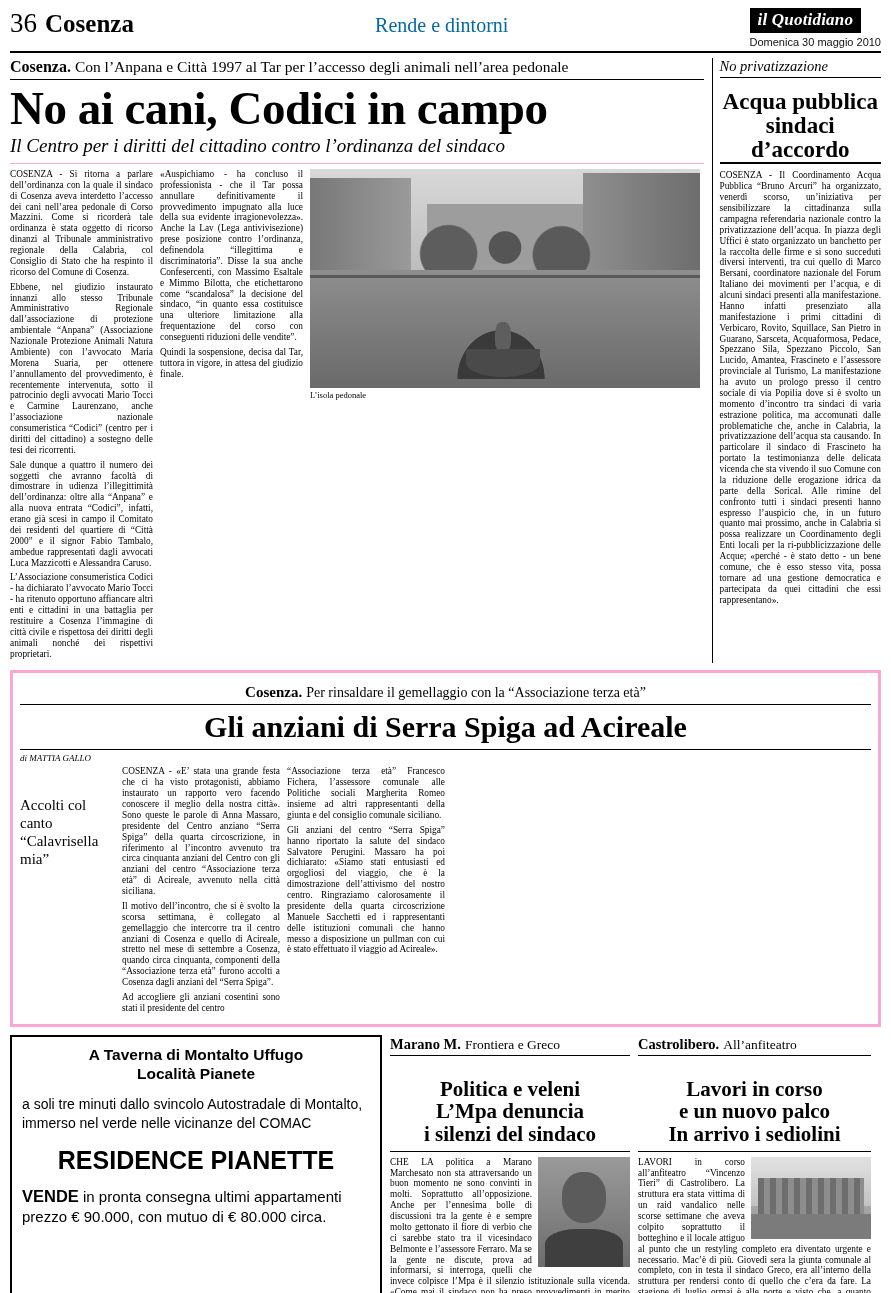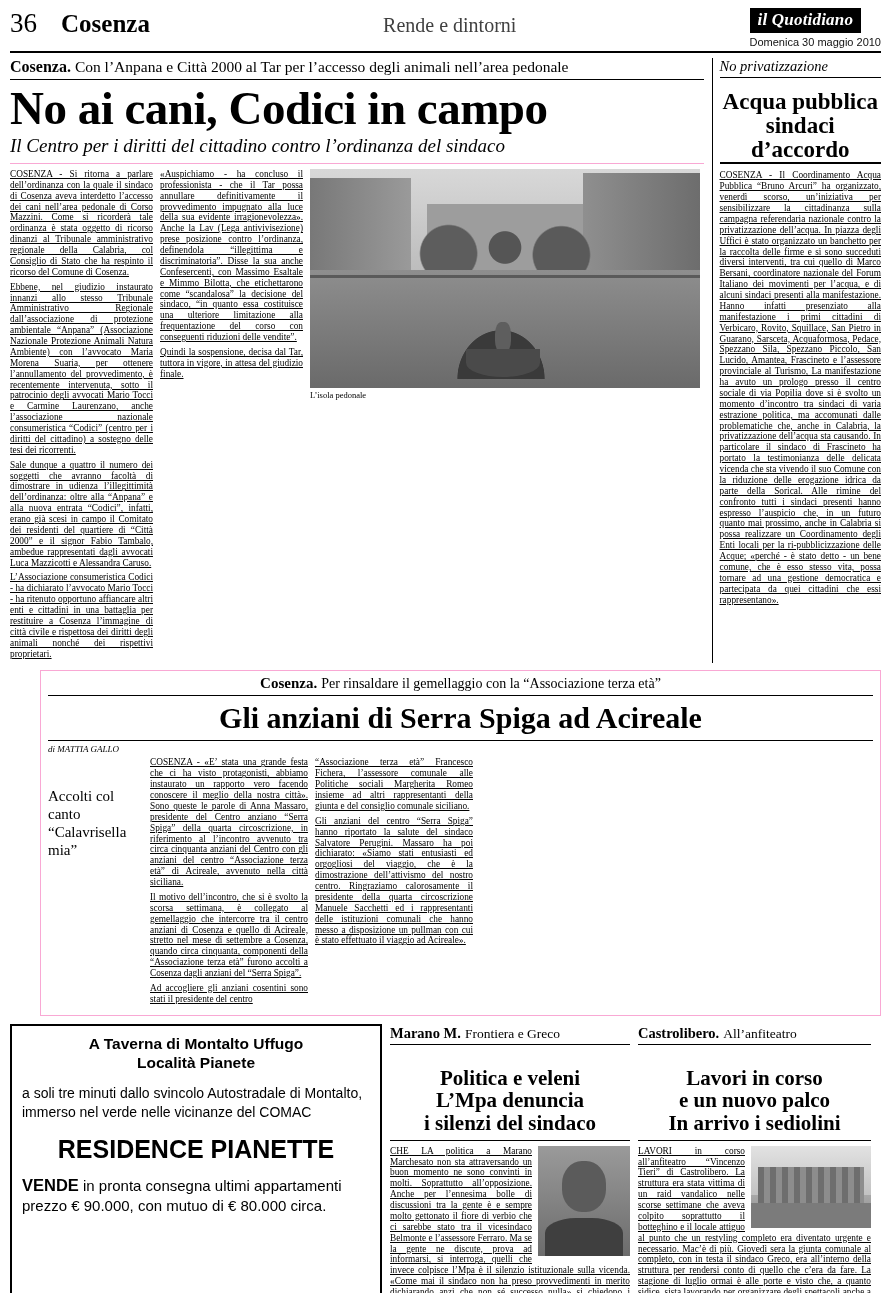--- a/index.html
+++ b/index.html
@@ -2,43 +2,43 @@
 <html><head>
 <meta charset="utf-8">
 <style>
   html,body{margin:0;padding:0;background:#fff;}
   body{width:891px;height:1293px;font-family:"Liberation Serif",serif;color:#000;overflow:hidden;}
   .page{position:relative;width:891px;height:1293px;padding:0;box-sizing:border-box;}
   .inner{position:absolute;left:10px;top:8px;width:871px;height:1277px;}
 
   
   .masthead{display:flex;align-items:flex-start;justify-content:space-between;border-bottom:2px solid #000;padding-bottom:3px;}
-  .mh-left{display:flex;align-items:baseline;gap:24px;}
+  .mh-left{display:flex;align-items:baseline;gap:8px;}
   .mh-pagenum{font-size:27px;font-weight:400;font-family:"Liberation Serif",serif;}
   .mh-section{font-size:25px;font-weight:bold;font-family:"Liberation Serif",serif;}
-  .mh-center{font-size:20px;font-family:"Liberation Serif",serif;color:#404040;padding-top:6px;}
+  .mh-center{font-size:20px;font-family:"Liberation Serif",serif;color:#0369a1;padding-top:6px;}
   .mh-right{text-align:left;}
   .mh-logo{background:#000;color:#fff;font-style:italic;font-weight:bold;font-size:17px;padding:2px 8px 3px 8px;display:inline-block;letter-spacing:.2px;font-family:"Liberation Serif",serif;}
   .mh-date{font-size:11px;margin-top:3px;font-family:"Liberation Sans",sans-serif;color:#111;}
 
   
   .top{display:flex;margin-top:5px;}
   .left-col{width:700px;}
   .right-col{width:163px;margin-left:8px;border-left:1px solid #000;padding-left:7px;}
 
   .kicker{border-bottom:1px solid #000;padding-bottom:3px;margin-bottom:2px;}
   .kicker .b{font-weight:bold;font-size:16px;}
   .kicker .t{font-size:15.5px;}
   h1.headline{font-size:47px;font-weight:bold;line-height:1.02;margin:5px 0 2px 0;letter-spacing:-.5px;}
   .subhead{font-size:19px;font-style:italic;margin:2px 0 5px 0;border-bottom:1px solid #f9a8d4;padding-bottom:6px;}
 
   .rc-title{font-size:14.5px;font-style:italic;border-bottom:1px solid #000;padding-bottom:2px;margin-bottom:3px;}
   .rc-head{font-size:23px;font-weight:bold;text-align:center;line-height:1.05;margin:12px 0 6px 0;border-bottom:2px solid #000;}
 
-  .body-text{font-size:9.3px;line-height:1.17;text-align:justify;hyphens:auto;text-decoration:underline;}
+  .body-text{font-size:9.3px;line-height:1.17;text-align:justify;hyphens:auto;}
   .body-text p{margin:0 0 4px 0;text-indent:0;}
 
   .art1{display:flex;gap:7px;margin-top:4px;}
   .col-a{width:143px;}
   .col-b{width:143px;}
   .photo-wrap{width:390px;}
   .photo{width:390px;height:219px;background:#6f6f6f;position:relative;overflow:hidden;}
   .cap{font-size:8.5px;margin-top:2px;}
 
   
@@ -47,21 +47,21 @@
   .bldgR{position:absolute;right:0;top:2%;width:30%;height:52%;background:linear-gradient(270deg,#6d6d6d,#8f8f8f);}
   .bldgC{position:absolute;left:30%;top:16%;width:40%;height:32%;background:#9d9d9d;}
   .road{position:absolute;left:0;bottom:0;width:100%;height:54%;background:linear-gradient(#8e8e8e,#6a6a6a);}
   .kerb{position:absolute;left:0;bottom:50%;width:100%;height:3px;background:#5a5a5a;}
   .trees{position:absolute;left:26%;top:22%;width:48%;height:28%;background:radial-gradient(circle at 20% 60%,#5d5d5d 0 18%,transparent 19%),radial-gradient(circle at 50% 50%,#555 0 16%,transparent 17%),radial-gradient(circle at 80% 62%,#5a5a5a 0 18%,transparent 19%);}
   .planter{position:absolute;left:36%;bottom:4%;width:26%;height:26%;background:radial-gradient(ellipse at 50% 100%,#3a3a3a 0 60%,transparent 61%);}
   .bowl{position:absolute;left:40%;bottom:5%;width:19%;height:13%;background:#4a4a4a;border-radius:0 0 50% 50%;}
   .stem{position:absolute;left:47.5%;bottom:16%;width:4%;height:14%;background:#5e5e5e;border-radius:40%;}
 
   
-  .art2{margin-top:7px;border:1px solid #f9a8d4;padding:3px 7px 6px 7px;margin-left:30px;}
+  .art2{margin-top:7px;border:3px solid #f9a8d4;padding:10px 7px 6px 7px;}
   .a2-kick{border-bottom:1px solid #000;padding-bottom:3px;text-align:center;}
   .a2-kick .b{font-weight:bold;font-size:15px;}
   .a2-kick .t{font-size:14px;}
   .a2-head{font-size:30px;font-weight:bold;text-align:center;margin:5px 0 3px 0;border-bottom:1px solid #000;padding-bottom:5px;}
   .a2-byline{font-size:9px;font-style:italic;font-weight:normal;margin:3px 0 3px 0;}
   .a2-cols{display:flex;gap:7px;}
   .a2-c{width:158px;}
   .a2-pull{width:95px;font-size:15px;line-height:1.2;padding-top:30px;}
 
   
@@ -103,21 +103,21 @@
       <div class="mh-logo">il Quotidiano</div>
       <div class="mh-date">Domenica 30 maggio 2010</div>
     </div>
   </div>
 
   <div class="top">
 
     <div class="left-col">
       <div class="kicker">
         <span class="b">Cosenza.</span>
-        <span class="t">Con l’Anpana e Città 2000 al Tar per l’accesso degli animali nell’area pedonale</span>
+        <span class="t">Con l’Anpana e Città 1997 al Tar per l’accesso degli animali nell’area pedonale</span>
       </div>
       <h1 class="headline">No ai cani, Codici in campo</h1>
       <div class="subhead">Il Centro per i diritti del cittadino contro l’ordinanza del sindaco</div>
 
       <div class="art1">
         <div class="col-a body-text">
           <p>COSENZA - Si ritorna a parlare dell’ordinanza con la quale il sindaco di Cosenza aveva interdetto l’accesso dei cani nell’area pedonale di Corso Mazzini. Come si ricorderà tale ordinanza è stata oggetto di ricorso dinanzi al Tribunale amministrativo regionale della Calabria, col Consiglio di Stato che ha respinto il ricorso del Comune di Cosenza.</p>
           <p>Ebbene, nel giudizio instaurato innanzi allo stesso Tribunale Amministrativo Regionale dall’associazione di protezione ambientale “Anpana” (Associazione Nazionale Protezione Animali Natura Ambiente) con l’avvocato Maria Morena Suaria, per ottenere l’annullamento del provvedimento, è recentemente intervenuta, sotto il patrocinio degli avvocati Mario Tocci e Carmine Laurenzano, anche l’associazione nazionale consumeristica “Codici” (centro per i diritti del cittadino) a sostegno delle tesi dei ricorrenti.</p>
           <p>Sale dunque a quattro il numero dei soggetti che avranno facoltà di dimostrare in udienza l’illegittimità dell’ordinanza: oltre alla “Anpana” e alla nuova entrata “Codici”, infatti, erano già scesi in campo il Comitato dei residenti del quartiere di “Città 2000” e il signor Fabio Tambalo, ambedue rappresentati dagli avvocati Luca Mazzicotti e Alessandra Caruso.</p>
           <p>L’Associazione consumeristica Codici - ha dichiarato l’avvocato Mario Tocci - ha ritenuto opportuno affiancare altri enti e cittadini in una battaglia per restituire a Cosenza l’immagine di città civile e rispettosa dei diritti degli animali nonché dei rispettivi proprietari.</p>

